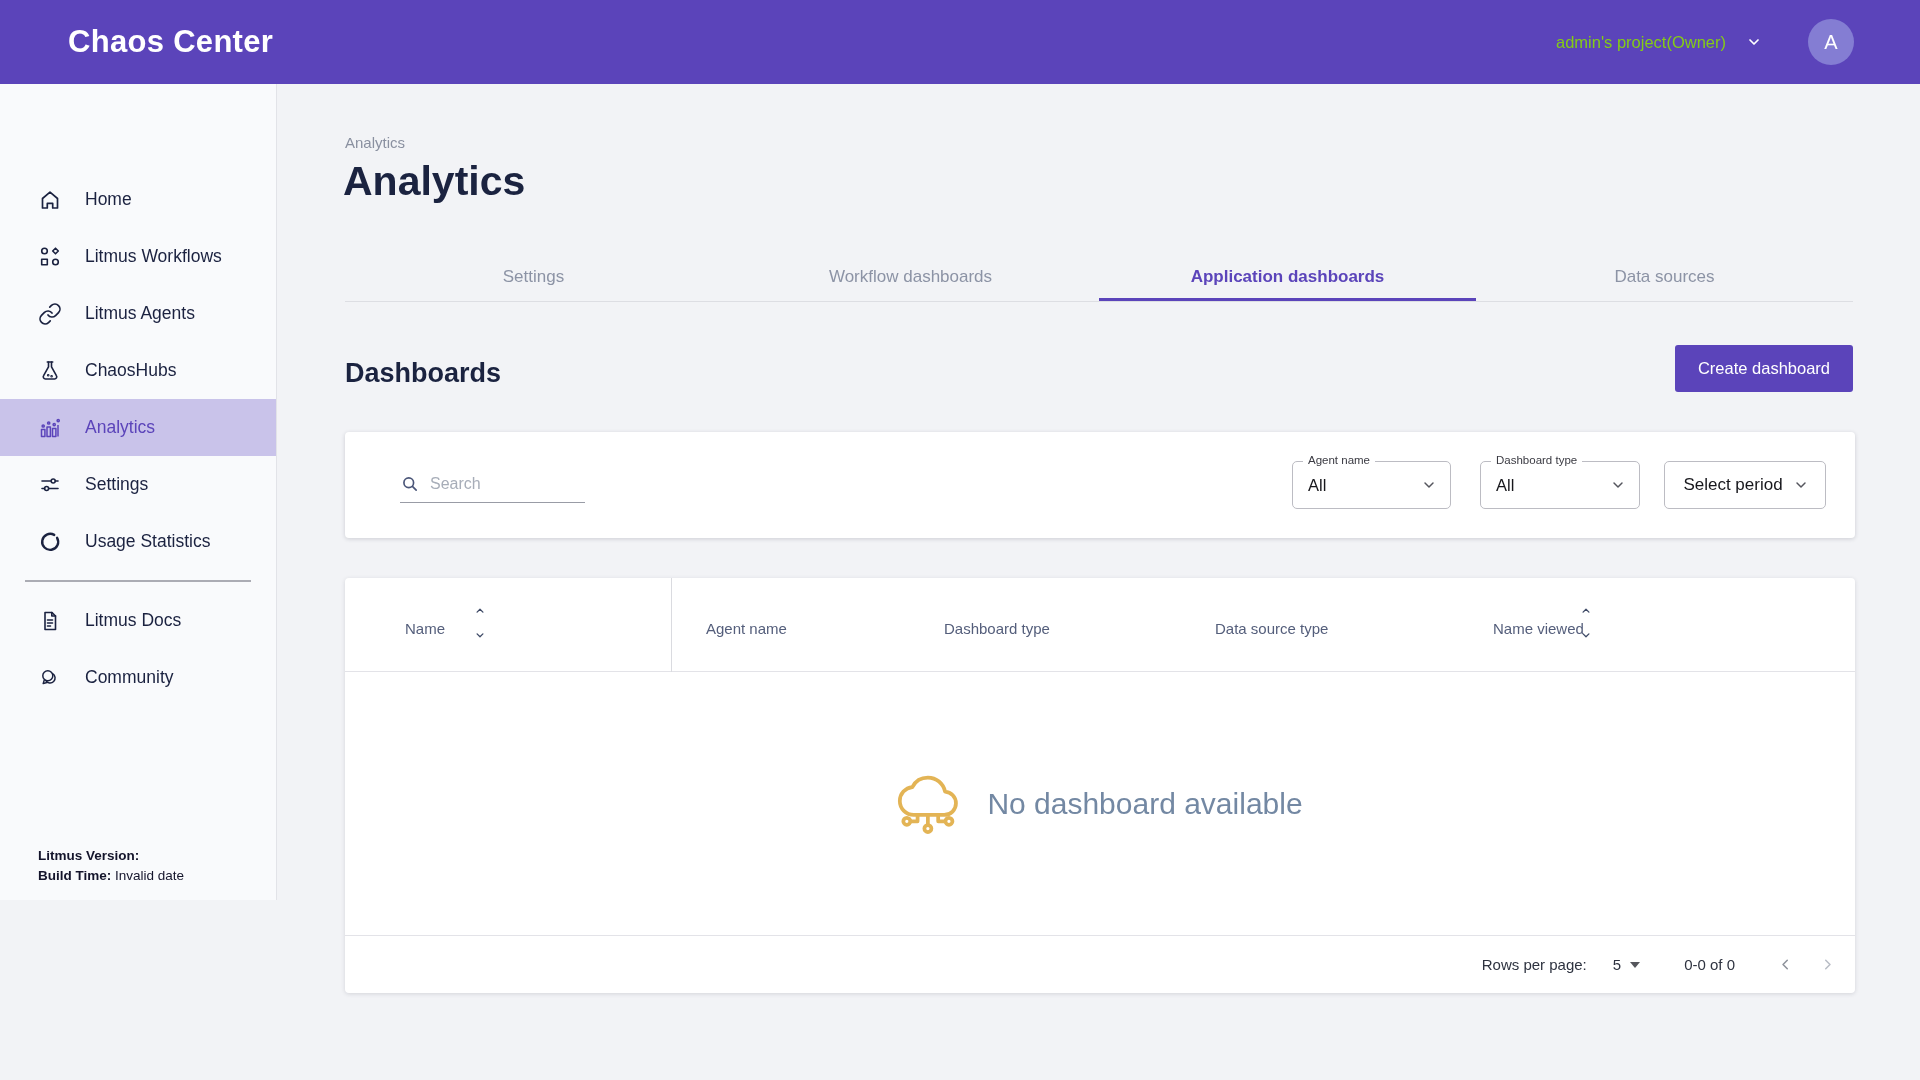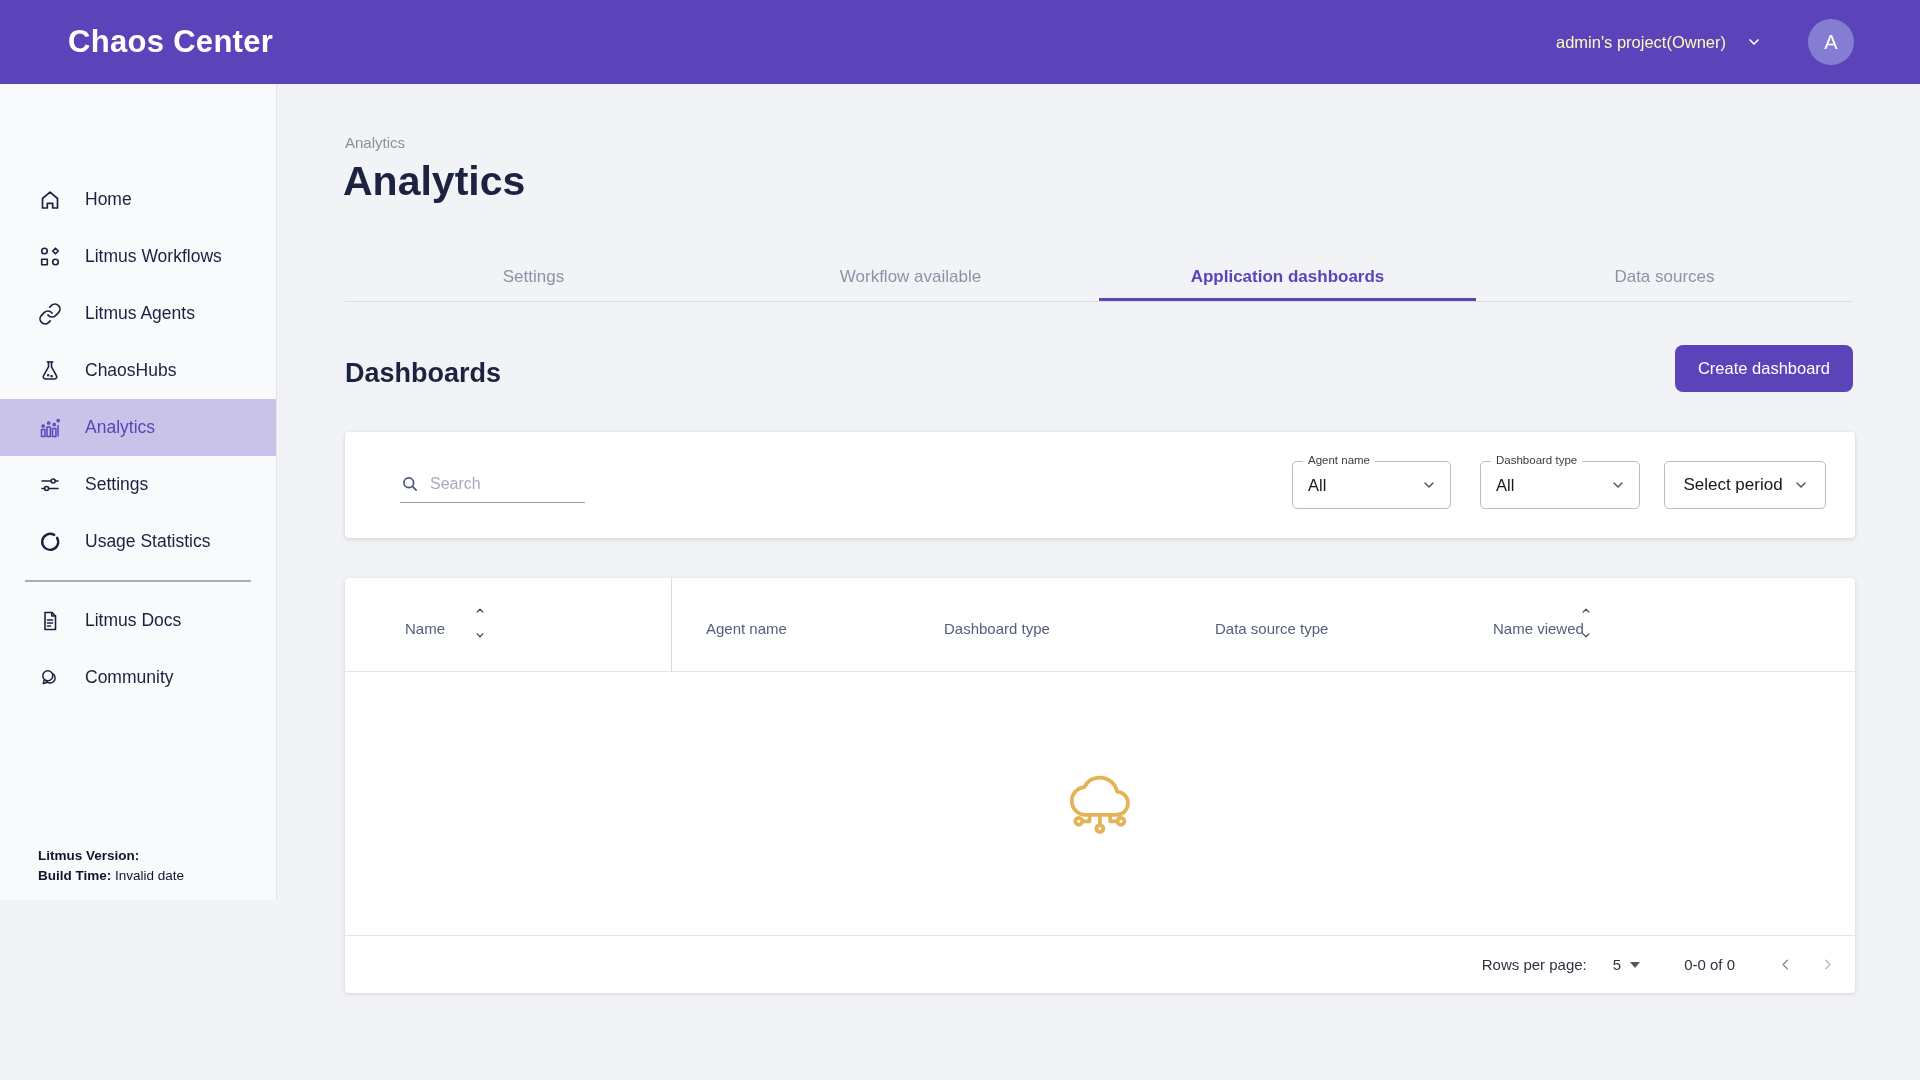--- a/index.html
+++ b/index.html
@@ -14,21 +14,21 @@
   svg { display:block; }
 
   
   .header {
     position:absolute; left:0; top:0; width:1920px; height:84px;
     background:#5B44BA; display:flex; align-items:center;
     justify-content:space-between; padding:0 66px 0 68px; z-index:10;
   }
   .brand { color:#fff; font-size:31px; font-weight:700; letter-spacing:.3px; }
   .header-right { display:flex; align-items:center; }
-  .project-selector { display:flex; align-items:center; gap:20px; color:#fef9c3; font-size:16.5px; cursor:pointer; margin-right:46px; }
+  .project-selector { display:flex; align-items:center; gap:20px; color:#84cc16; font-size:16.5px; cursor:pointer; margin-right:46px; }
   .avatar {
     width:46px; height:46px; border-radius:50%; background:#847DD3;
     display:flex; align-items:center; justify-content:center;
     color:#fff; font-size:20px; cursor:pointer;
   }
 
   
   .sidebar {
     position:absolute; left:0; top:84px; width:277px; height:816px;
     background:#F9FAFC; border-right:1px solid #E2E3E8; padding-top:87px;
@@ -57,21 +57,21 @@
   .tab {
     flex:1; display:flex; align-items:center; justify-content:center;
     font-size:17px; color:#8C93A5; cursor:pointer;
   }
   .tab.active { color:#5B44BA; font-weight:600; box-shadow:inset 0 -3px 0 0 #5B44BA; }
 
   
   .section-heading { position:absolute; left:345px; top:358px; font-size:27px; font-weight:600; color:#1B2340; }
   .create-btn {
     position:absolute; left:1675px; top:345px; width:178px; height:47px;
-    background:#5B44BA; color:#fff; border:none; border-radius:8px;
+    background:#5B44BA; color:#fff; border:none; border-radius:3px;
     font-family:inherit; font-size:16.5px; cursor:pointer;
   }
 
   
   .filter-card {
     position:absolute; left:345px; top:432px; width:1510px; height:106px;
     background:#fff; border-radius:4px; box-shadow:0 1px 4px rgba(40,40,60,.18);
   }
   .search-box {
     position:absolute; left:55px; top:42px; width:185px;
@@ -267,21 +267,21 @@
     <div><b>Litmus Version:</b></div>
     <div><b>Build Time:</b> <span>Invalid date</span></div>
   </div>
 </div>
 
 <div class="breadcrumb">Analytics</div>
 <div class="page-title">Analytics</div>
 
 <div class="tabs">
   <div class="tab">Settings</div>
-  <div class="tab">Workflow available</div>
+  <div class="tab">Workflow dashboards</div>
   <div class="tab active">Application dashboards</div>
   <div class="tab">Data sources</div>
 </div>
 
 <div class="section-heading">Dashboards</div>
 <button class="create-btn">Create dashboard</button>
 
 <div class="filter-card">
   <div class="search-box">
     <span>
@@ -365,20 +365,21 @@
       <svg width="62" height="64" viewBox="-1.2 1.8 26.5 27" fill="none" stroke="#E3B455" stroke-width="1.6" stroke-linecap="round" stroke-linejoin="round">
         <path d="M19.35 10.04A7.49 7.49 0 0 0 12 4C9.11 4 6.6 5.64 5.35 8.04A5.99 5.99 0 0 0 0 14c0 3.31 2.69 6 6 6h13c2.76 0 5-2.24 5-5 0-2.64-2.05-4.78-4.65-4.96z"></path>
         <path d="M7.6 20v2.7H4.6"></path>
           <circle cx="3" cy="22.7" r="1.5"></circle>
         <path d="M12 20v4.3"></path>
           <circle cx="12" cy="25.8" r="1.5"></circle>
         <path d="M16.4 20v2.7h3"></path>
           <circle cx="21" cy="22.7" r="1.5"></circle>
       </svg>
     </span>
+    <span class="empty-msg">No dashboard available</span>
   </div>
 
   <div class="pagination">
     <span>Rows per page:</span>
     <span class="rpp-value">
       <span>5</span>
       <span class="tri-down"></span>
     </span>
     <span class="range-text">0-0 of 0</span>
     <button class="page-btn prev">

